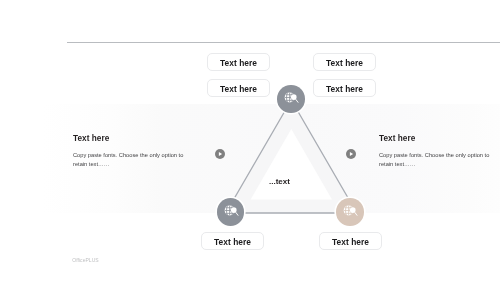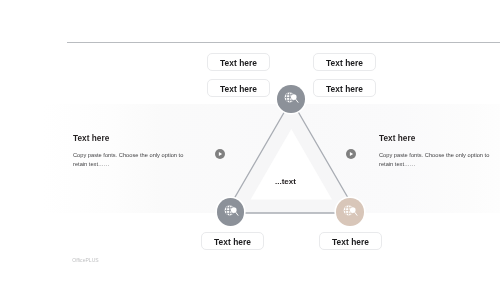--- a/index.html
+++ b/index.html
@@ -42,21 +42,21 @@
   <div class="pill" style="left:272px;top:79px;width:63px;height:18px;">Text here</div>
   <div class="pill" style="left:160px;top:232px;width:63px;height:18px;">Text here</div>
   <div class="pill" style="left:278px;top:232px;width:63px;height:18px;">Text here</div>
 
   <div class="heading" style="left:32px;top:134px;">Text here</div>
   <div class="para" style="left:32px;top:151px;">Copy paste fonts. Choose the only option to retain text……</div>
 
   <div class="heading" style="left:338px;top:134px;">Text here</div>
   <div class="para" style="left:338px;top:151px;">Copy paste fonts. Choose the only option to retain text……</div>
 
-  <div class="ctext" style="left:234px;top:177px;">...text</div>
+  <div class="ctext" style="left:228px;top:177px;">...text</div>
 
   <div class="circ" style="left:236px;top:85.4px;background:#8c9199;">
     <svg class="gicon" viewBox="0 0 27.5 27.5">
       <circle cx="12.65" cy="12.4" r="5.0" fill="#fff"></circle>
       <g stroke="#8c9199" stroke-width="0.85" fill="none">
         <path d="M7.75 12.55 H17.55"></path>
         <path d="M8.55 9.75 H16.75"></path>
         <path d="M8.55 15.35 H16.75"></path>
         <path d="M12.65 7.6 V17.5"></path>
         <path d="M10.4 8.05 C9.25 9.6 9.25 15.5 10.4 17.05"></path>

